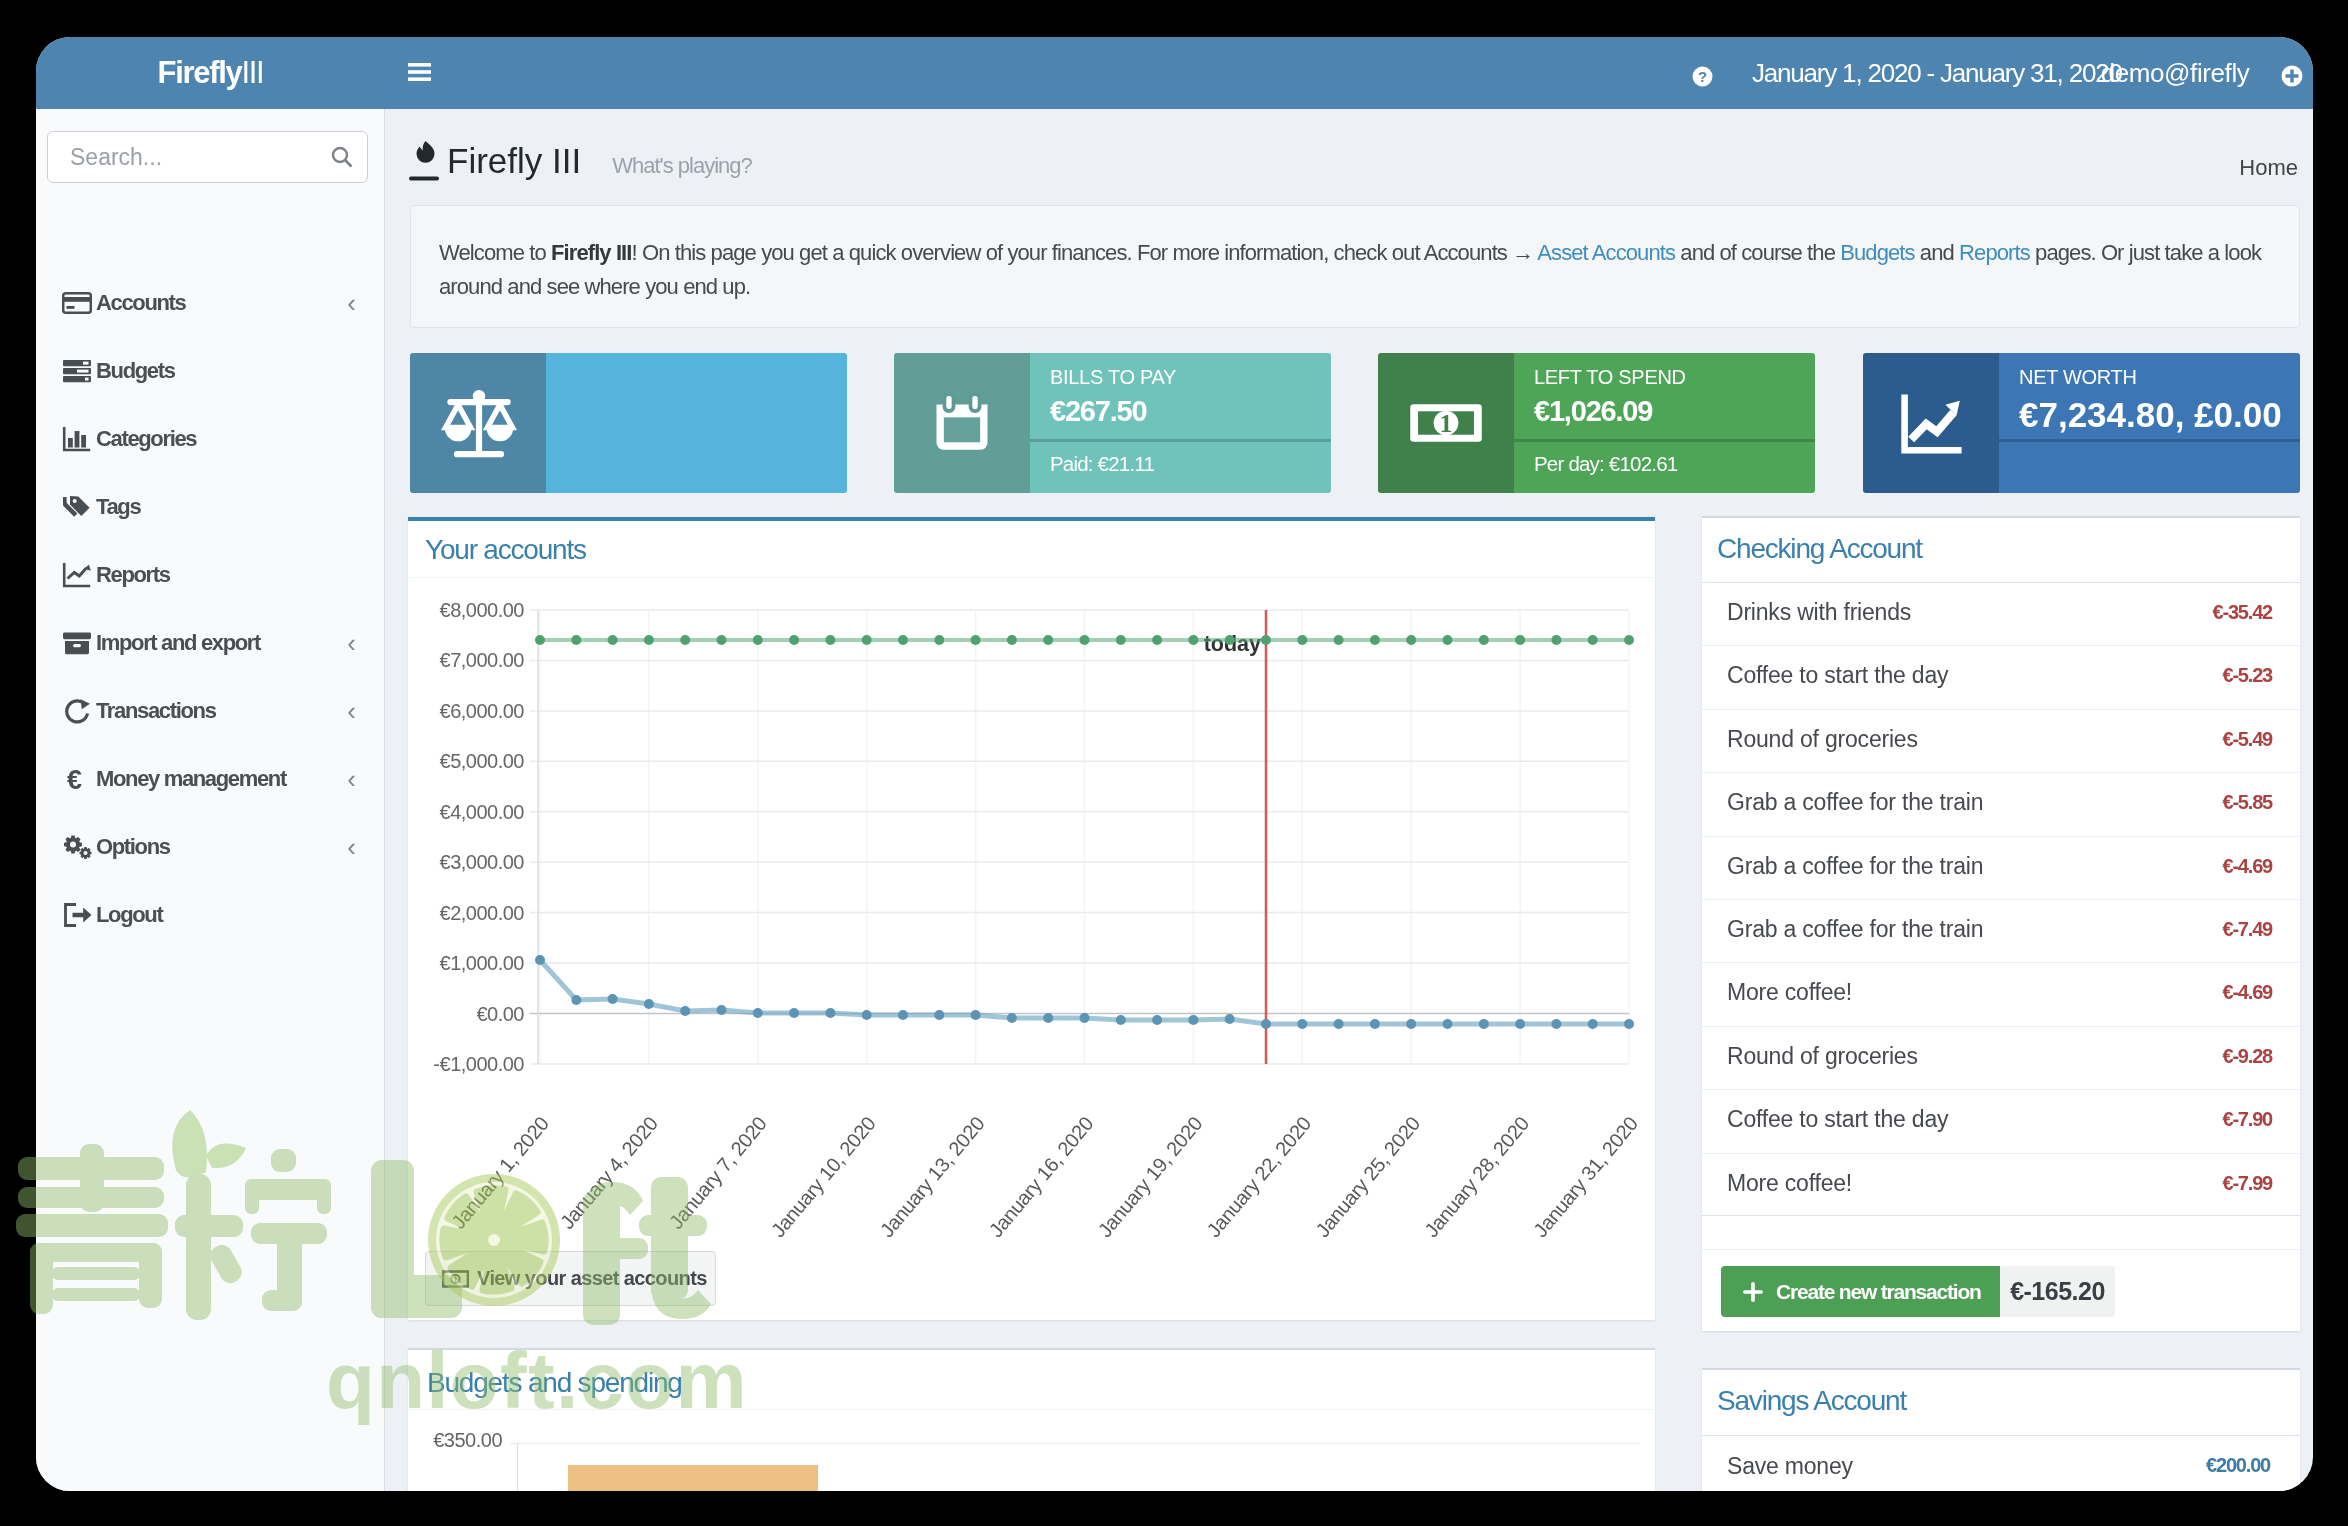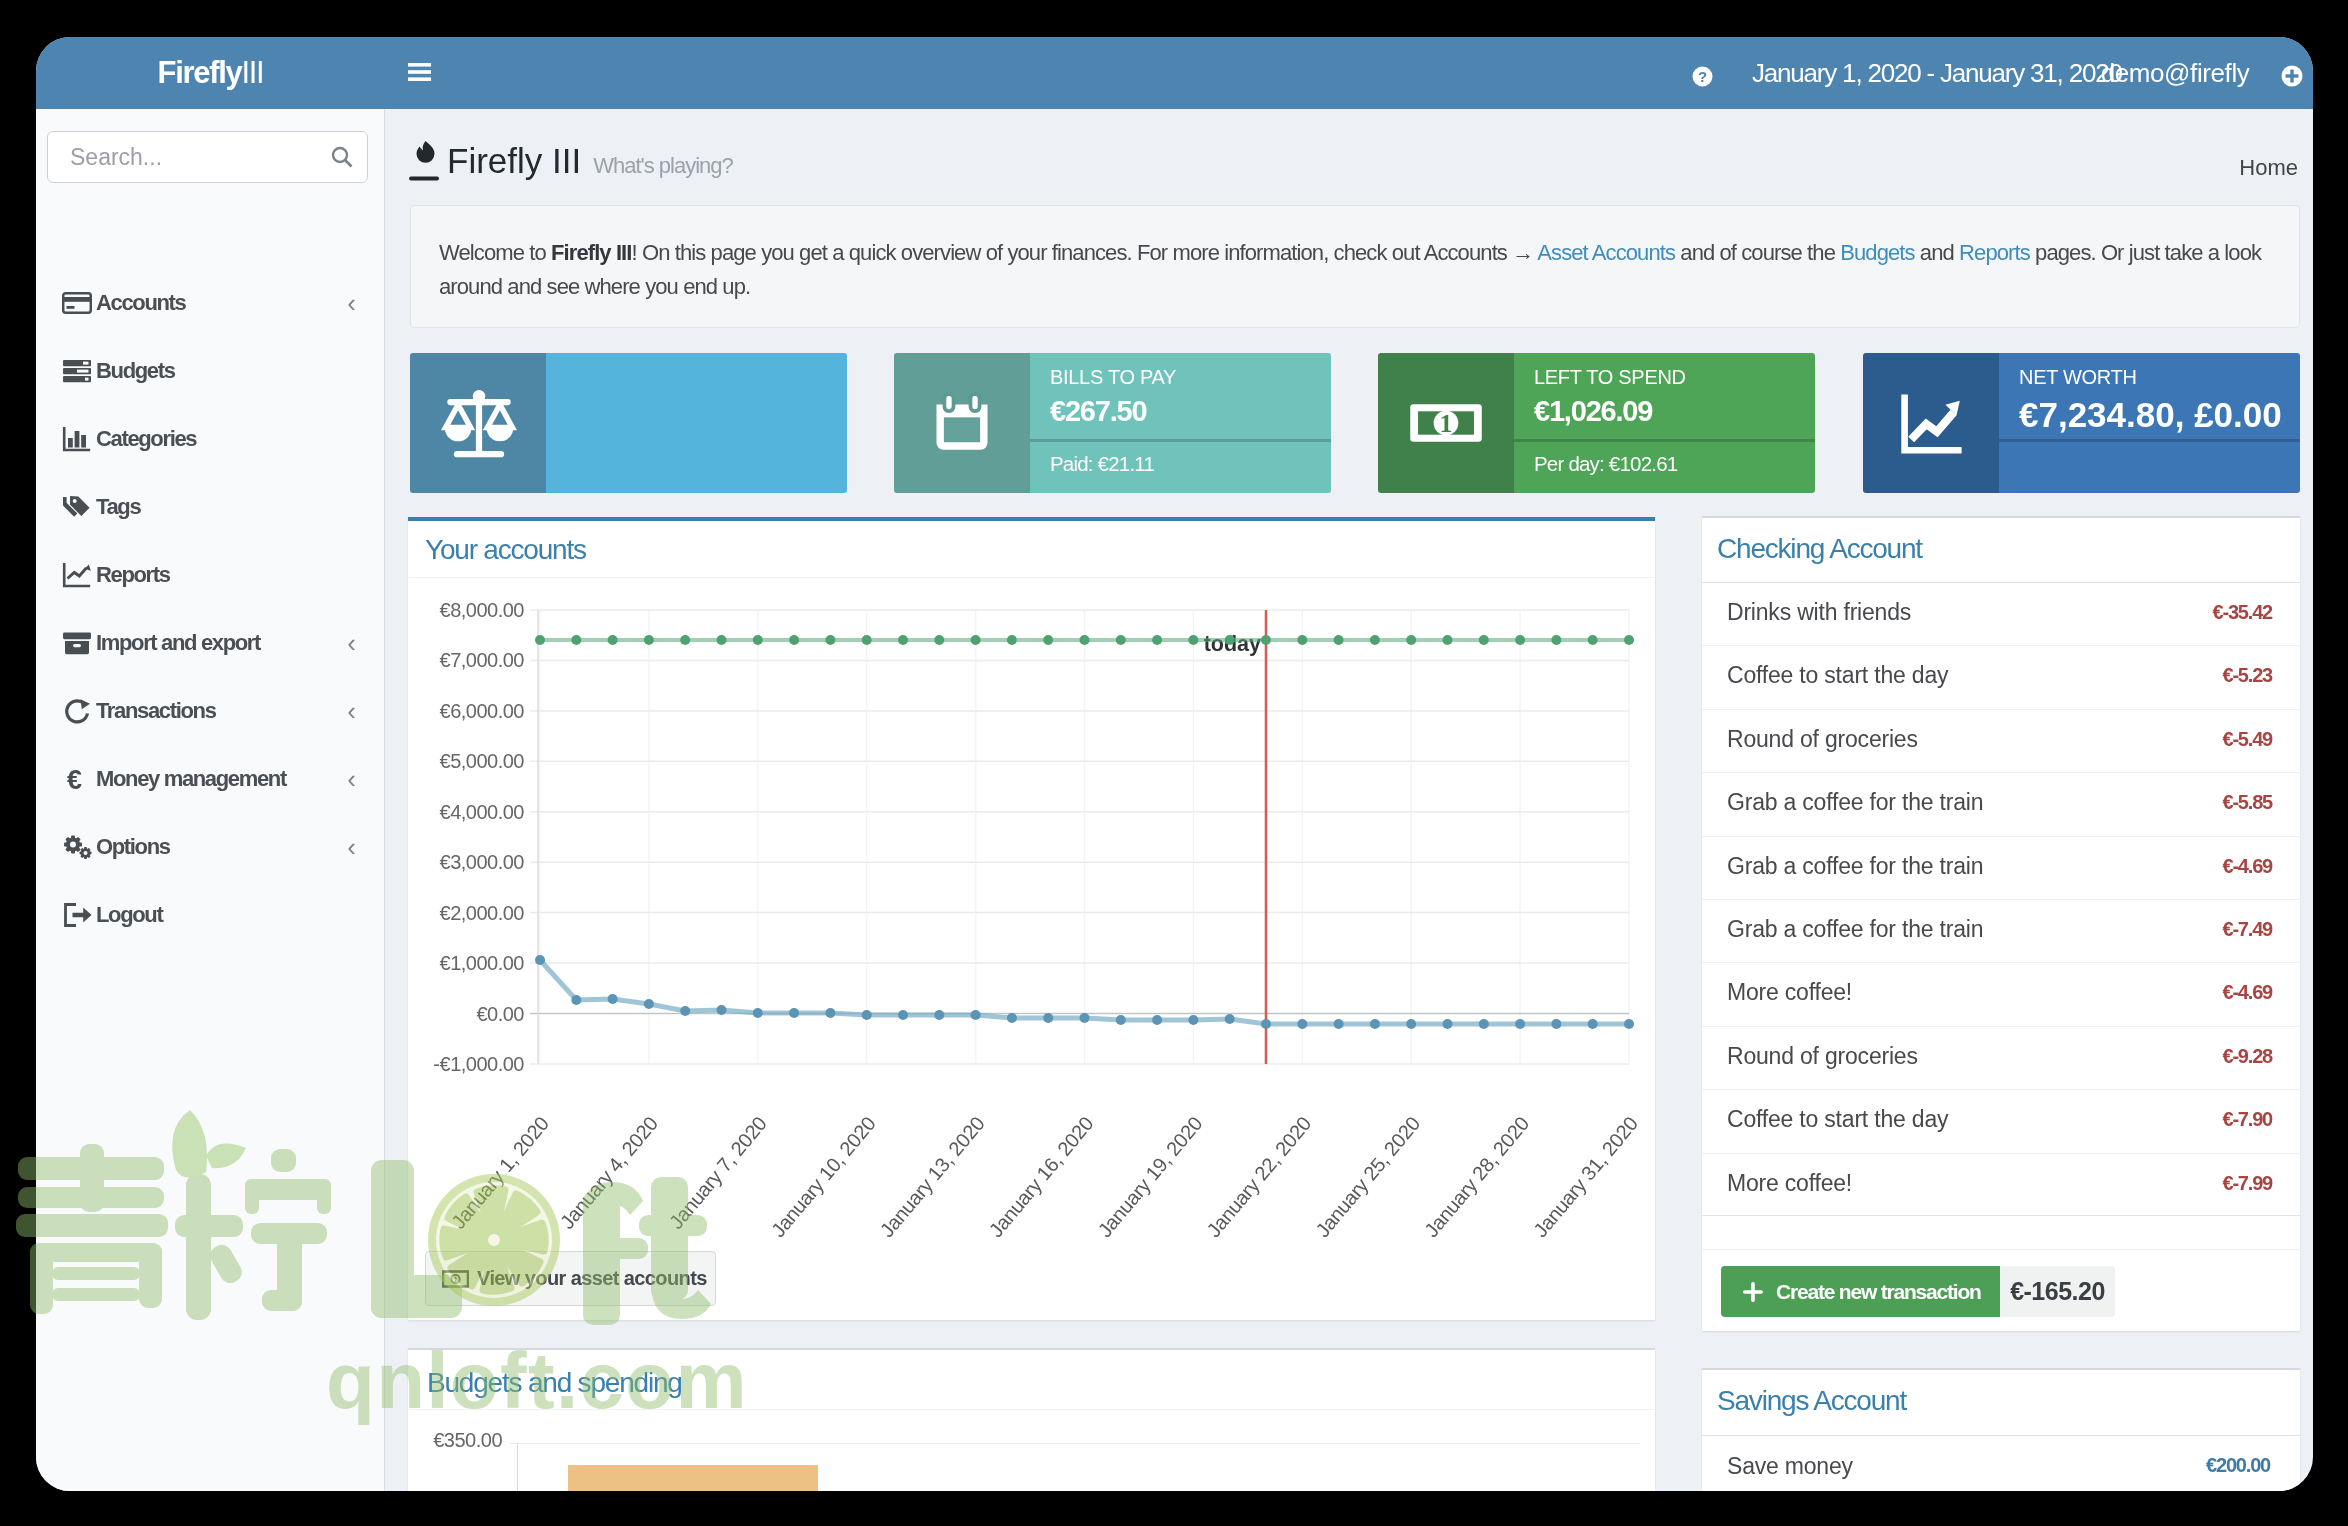--- a/index.html
+++ b/index.html
@@ -193,21 +193,21 @@
             <path d="M10.5 10.8h10.7V5.6l8.3 7.4-8.3 7.4v-5.2H10.5z" fill="#494e53"></path>
           </svg>
         </span>
         <span class="lb">Logout</span>
       </div>
 </div>
 <svg class="abs" style="left:373px;top:103px" width="31" height="41" viewBox="0 0 31 41">
       <path d="M12.5 0c5.5 4.8 9 7.6 9 12.8a9 9 0 0 1-18 0c0-3.1 1.2-4.9 3.1-7.3 1.1 1.9 1.9 2.8 3.4 3.9C9 5.3 10.6 2.7 12.5 0z" fill="#23282d" transform="translate(4,1)"></path>
       <rect x="0" y="36.5" width="30" height="4" rx="2" fill="#23282d"></rect>
     </svg>
-<div class="ctitle" style="left:411px;top:104px">Firefly III<span class="csub" style="margin-left:12px">What's playing?</span></div>
+<div class="ctitle" style="left:411px;top:104px">Firefly III<span class="csub" style="margin-left:31px">What's playing?</span></div>
 <div class="abs" style="right:15px;top:118px;color:#444;font-size:22px">Home</div>
 <div id="welcome">
       <div class="abs" style="left:28px;top:30px;line-height:34px;white-space:nowrap">Welcome to <b>Firefly III</b>! On this page you get a quick overview of your finances. For more information, check out Accounts → <a>Asset Accounts</a> and of course the <a>Budgets</a> and <a>Reports</a> pages. Or just take a look<br>around and see where you end up.</div>
     </div>
 <div class="ibox" style="left:374px">
 <div class="body" style="background:#54b4dc"></div>
 <div class="iwrap" style="background:#4d87a5"></div>
 <div class="abs" style="left:25px;top:26px"><svg width="88" height="88" viewBox="0 0 24 24">
           <g stroke="#fff" fill="none" stroke-width="1.7" stroke-linecap="round">
             <path d="M12 4v15.5"></path>

